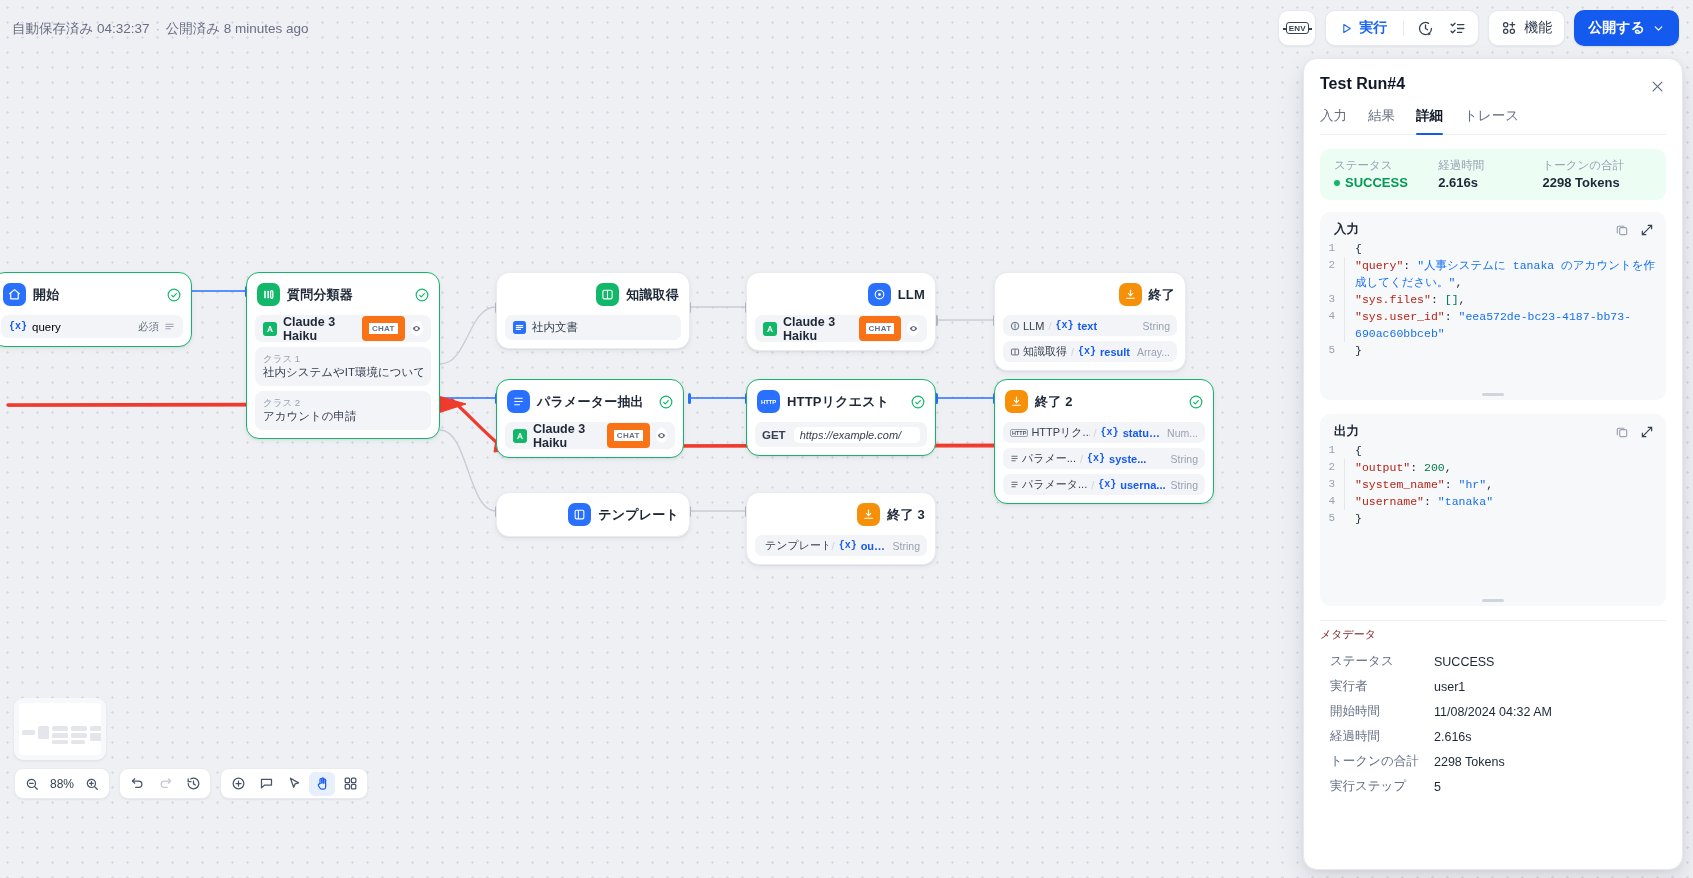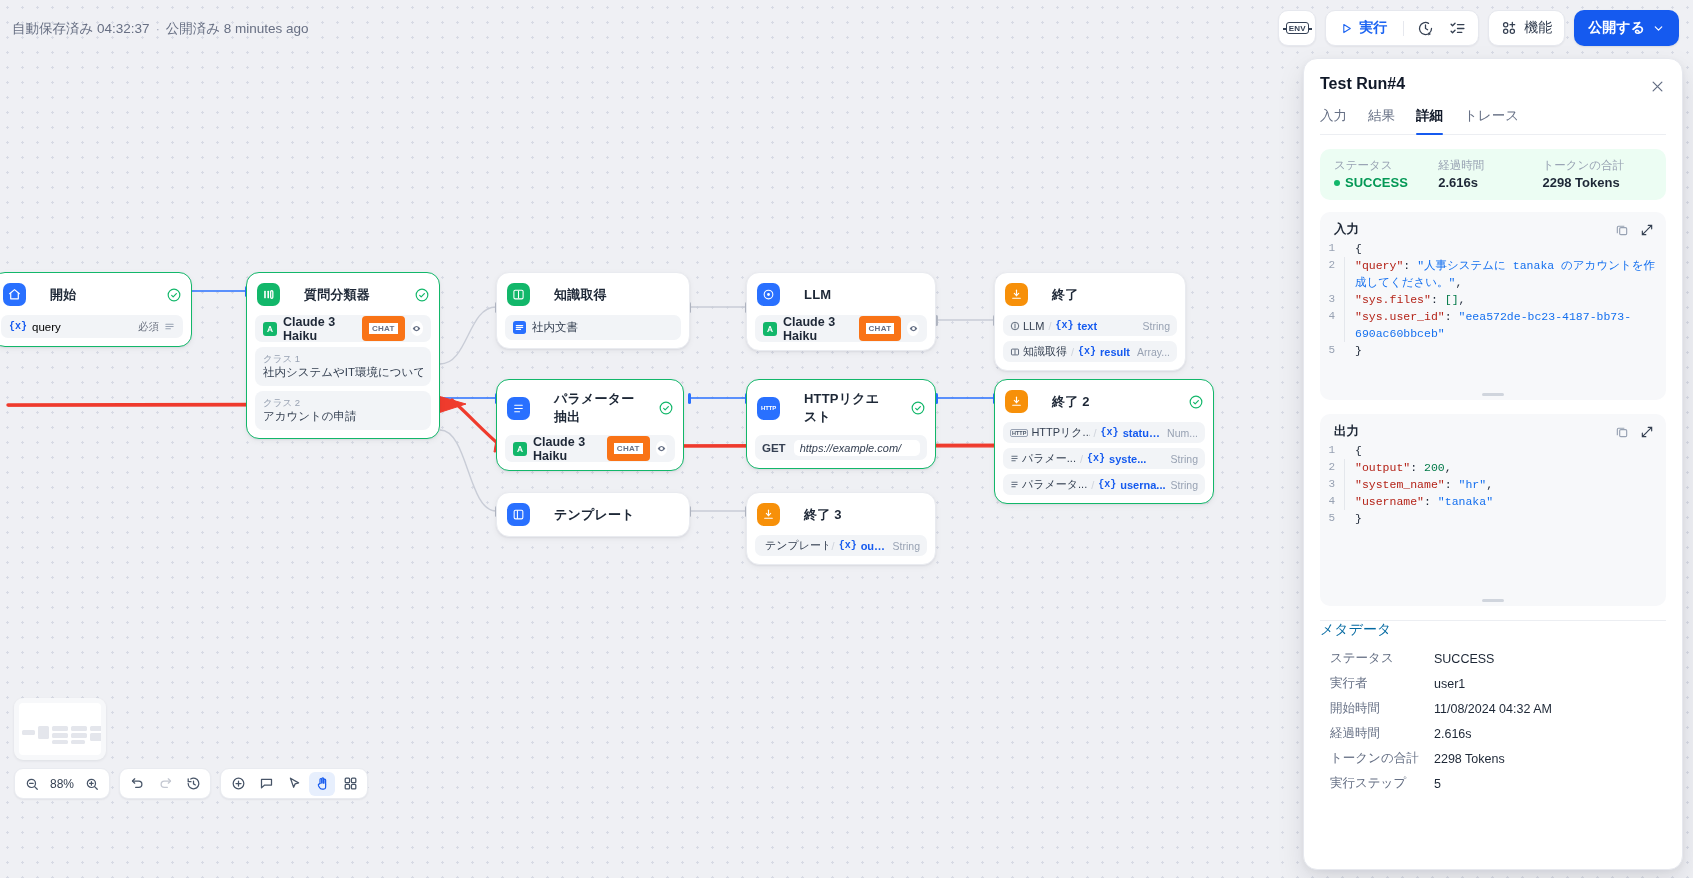--- a/index.html
+++ b/index.html
@@ -83,21 +83,21 @@
   .node {
     position: absolute;
     background: #fff;
     border-radius: 13px;
     border: 1px solid #e9ebf0;
     box-shadow: 0 1px 2px rgba(16,24,40,.06), 0 2px 6px rgba(16,24,40,.05);
     padding: 8px 8px 8px 8px;
     z-index: 10;
   }
   .node.sel { border: 1.3px solid #12b76a; }
-  .node-head { display: flex; align-items: center; gap: 24px; padding: 2px 2px 2px 2px; }
+  .node-head { display: flex; align-items: center; gap: 7px; padding: 2px 2px 2px 2px; justify-content: flex-end; }
   .node-icon {
     width: 23px; height: 23px; border-radius: 7px; flex: none;
     display: flex; align-items: center; justify-content: center;
     color: #fff;
   }
   .node-title { font-size: 13px; font-weight: 700; color: #1d2736; letter-spacing: .2px; }
   .node-check { margin-left: auto; }
   .node-body { margin-top: 7px; display: flex; flex-direction: column; gap: 5px; }
 
   .chip {
@@ -205,21 +205,21 @@
   .code-line.nobar .cl { border-left: 1px solid transparent; }
   .k { color: #b42318; }
   .s { color: #1570ef; }
   .n { color: #027a48; }
   .g { color: #027a48; }
   .pn { color: #1d2736; }
   .cc-grip { position: absolute; bottom: 4px; left: 0; right: 0; display: flex; justify-content: center; }
   .cc-grip i { display: block; width: 22px; height: 3px; border-radius: 3px; background: #d0d5dd; }
 
   .meta-sep { border-top: 1px solid #eceef2; margin: 14px 0 0 0; }
-  .meta-title { font-size: 14px; color: #0369a1; margin: 0 0 7px 0; }
+  .meta-title { font-size: 11px; color: #7f1d1d; margin: 6px 0 7px 0; }
   .meta-row { display: flex; align-items: center; padding: 4px 0 4px 10px; }
   .meta-k { width: 104px; font-size: 12.5px; color: #667085; flex: none; }
   .meta-v { font-size: 12.5px; color: #1d2736; }
 
   
   #minimap {
     position: absolute; left: 14px; top: 698px; width: 92px; height: 62px;
     background: #f7f8fa; border-radius: 9px; padding: 5px;
     box-shadow: 0 1px 3px rgba(16,24,40,.08); z-index: 20;
   }

